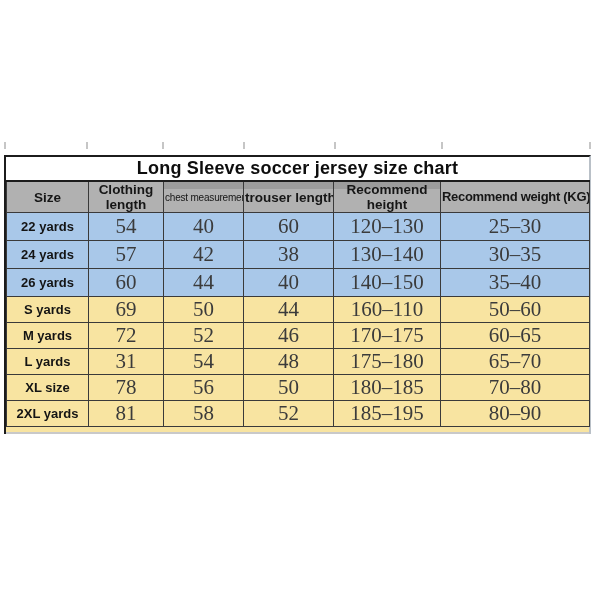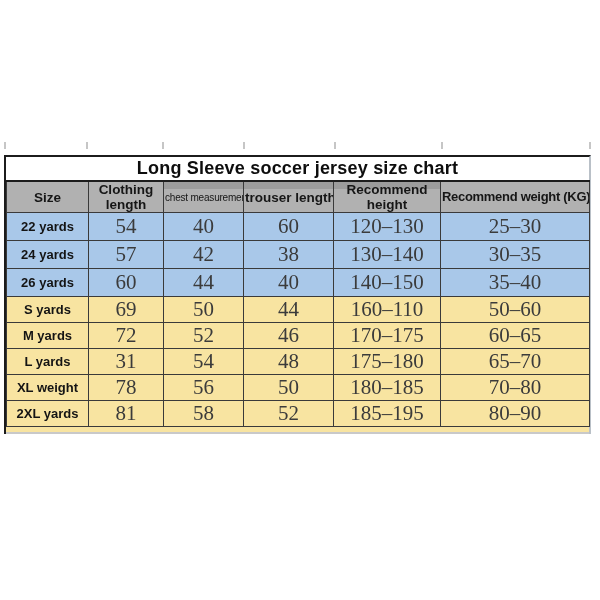--- a/index.html
+++ b/index.html
@@ -198,21 +198,21 @@
           </tr>
           <tr class="row-yellow">
             <td class="size-cell">L yards</td>
             <td class="num-cell">31</td>
             <td class="num-cell">54</td>
             <td class="num-cell">48</td>
             <td class="num-cell">175–180</td>
             <td class="num-cell">65–70</td>
           </tr>
           <tr class="row-yellow">
-            <td class="size-cell">XL weight</td>
+            <td class="size-cell">XL size</td>
             <td class="num-cell">78</td>
             <td class="num-cell">56</td>
             <td class="num-cell">50</td>
             <td class="num-cell">180–185</td>
             <td class="num-cell">70–80</td>
           </tr>
           <tr class="row-yellow">
             <td class="size-cell">2XL yards</td>
             <td class="num-cell">81</td>
             <td class="num-cell">58</td>

